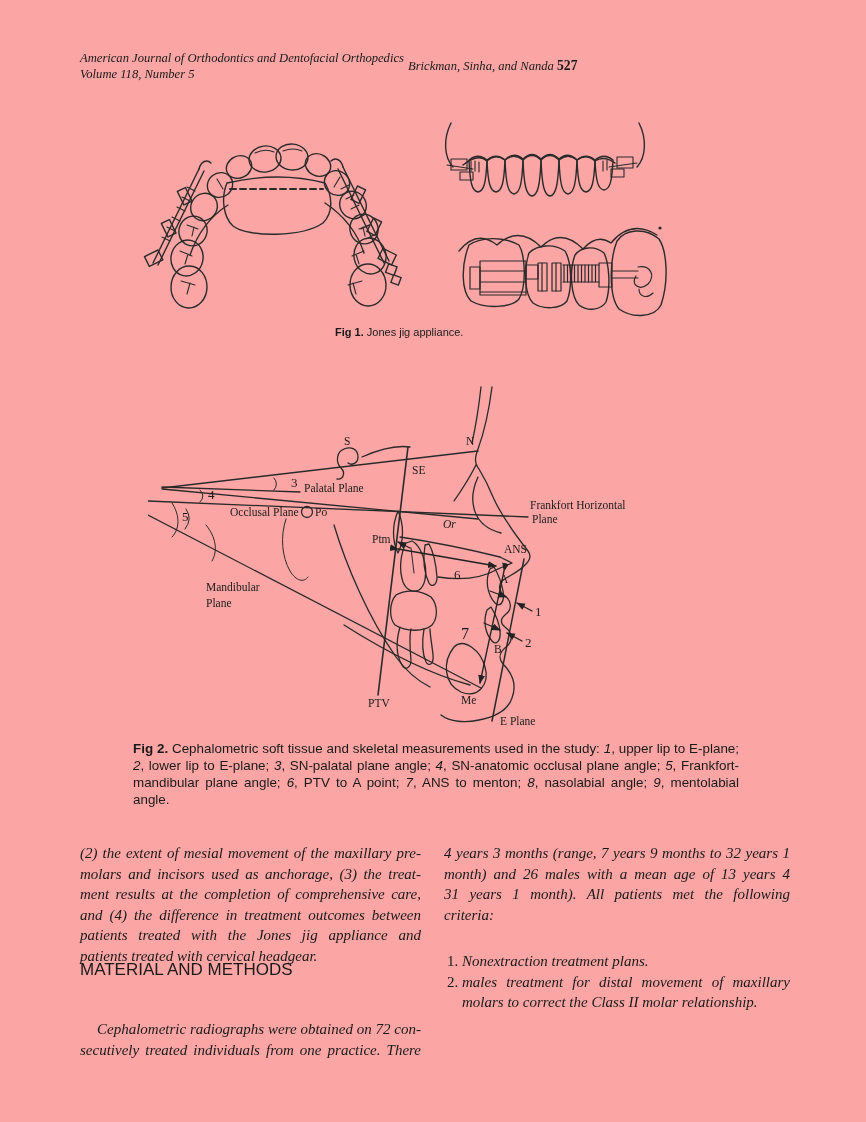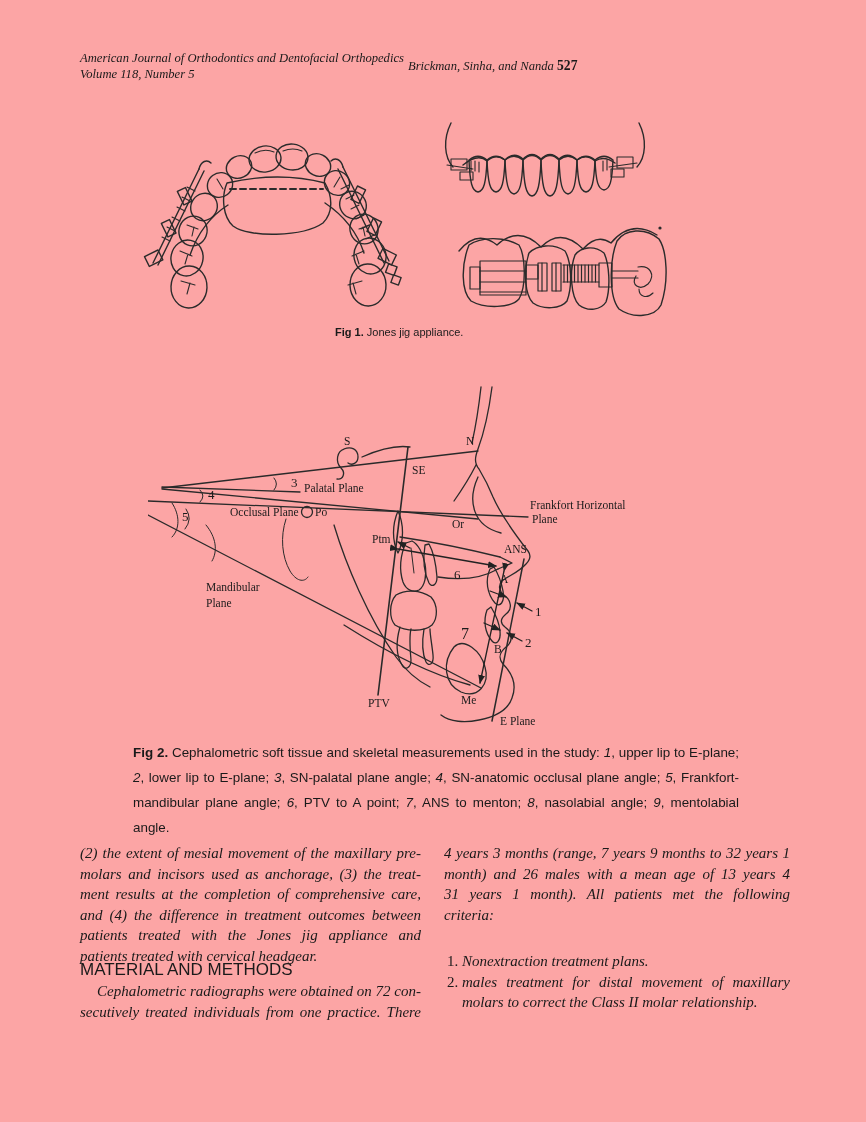--- a/index.html
+++ b/index.html
@@ -8,34 +8,34 @@
     background:#fca5a5; overflow:hidden;
     font-family:"Liberation Serif", serif; color:#1a1a1a;
   }
   
   .hdr-left { position:absolute; left:80px; top:50px; font-size:12.6px; line-height:16px; font-style:italic; }
   .hdr-right { position:absolute; left:408px; top:51px; width:370px; text-align:left; font-size:12.6px; font-style:italic; white-space:nowrap;margin-top:7px; }
   .hdr-right .pg { font-style:normal; font-weight:bold; font-size:13.6px; }
   
   .fig1-cap { position:absolute; left:335px; top:326px; font-family:"Liberation Sans",sans-serif; font-size:11px; white-space:nowrap; }
   .fig2-cap { position:absolute; left:133px; top:740px; width:606px; font-family:"Liberation Sans",sans-serif;
-              font-size:13.4px; line-height:25px; text-align:justify; }
+              font-size:13.4px; line-height:17px; text-align:justify; }
   .b { font-weight:bold; }
   .em { font-style:italic; }
   
   .fig2-wrap { position:absolute; left:148px; top:385px; width:600px; height:352px; }
   .fig2-wrap svg { position:absolute; left:0; top:0; }
   .f2l { position:absolute; font:11.5px "Liberation Serif",serif; color:#1b1b1b; white-space:nowrap; }
   .f2l.num { font-size:13px; }
   .f2l.big { font-size:16px; }
   
   .col { position:absolute; font-size:15px; line-height:20.6px; }
   .tline { text-align:justify; text-align-last:justify; white-space:normal;font-style:italic; }
   .tline-last { text-align-last:left; }
-  [data-name="left-col-p2"] .tline:first-child { text-indent:17px; }
+  [data-name="left-col-p2"] .tline:first-child { text-indent:17px;margin-top:38px; }
   [data-name="left-col-p2"] .tline-last,
   [data-name="right-col-p1"] .tline-last { text-align-last:justify; }
   .sec-head { position:absolute; left:80px; top:960px; width:341px; font-family:"Liberation Sans",sans-serif;
               font-weight:normal; font-size:17px; }
   .list-item { position:relative; padding-left:18px; }
   .list-item .num { position:absolute; left:3px; top:0; }
 </style>
 </head>
 <body>
 
@@ -237,21 +237,21 @@
 
     <span class="f2l" style="left:196px;top:50px;" data-name="fig2-label-sella">S</span>
     <span class="f2l" style="left:318px;top:50px;" data-name="fig2-label-nasion">N</span>
     <span class="f2l" style="left:264px;top:79px;" data-name="fig2-label-se">SE</span>
     <span class="f2l num" style="left:143px;top:90px;" data-name="fig2-label-3">3</span>
     <span class="f2l" style="left:156px;top:97px;" data-name="fig2-label-palatal-plane">Palatal Plane</span>
     <span class="f2l num" style="left:60px;top:102px;" data-name="fig2-label-4">4</span>
     <span class="f2l" style="left:82px;top:121px;" data-name="fig2-label-occlusal-plane">Occlusal Plane</span>
     <span class="f2l num" style="left:34px;top:124px;" data-name="fig2-label-5">5</span>
     <span class="f2l" style="left:167px;top:121px;" data-name="fig2-label-po">Po</span>
-    <span class="f2l" style="left:304px;top:133px;" data-name="fig2-label-or">Or</span>
+    <span class="f2l" style="left:295px;top:133px;font-style:italic;" data-name="fig2-label-or">Or</span>
     <span class="f2l" style="left:382px;top:114px;" data-name="fig2-label-frankfort-1">Frankfort Horizontal</span>
     <span class="f2l" style="left:384px;top:128px;" data-name="fig2-label-frankfort-2">Plane</span>
     <span class="f2l" style="left:224px;top:148px;" data-name="fig2-label-ptm">Ptm</span>
     <span class="f2l" style="left:356px;top:158px;" data-name="fig2-label-ans">ANS</span>
     <span class="f2l num" style="left:306px;top:182px;" data-name="fig2-label-6">6</span>
     <span class="f2l" style="left:352px;top:188px;" data-name="fig2-label-a-point">A</span>
     <span class="f2l big" style="left:313px;top:240px;" data-name="fig2-label-7">7</span>
     <span class="f2l" style="left:346px;top:258px;" data-name="fig2-label-b-point">B</span>
     <span class="f2l num" style="left:387px;top:219px;" data-name="fig2-label-1">1</span>
     <span class="f2l num" style="left:377px;top:250px;" data-name="fig2-label-2">2</span>

